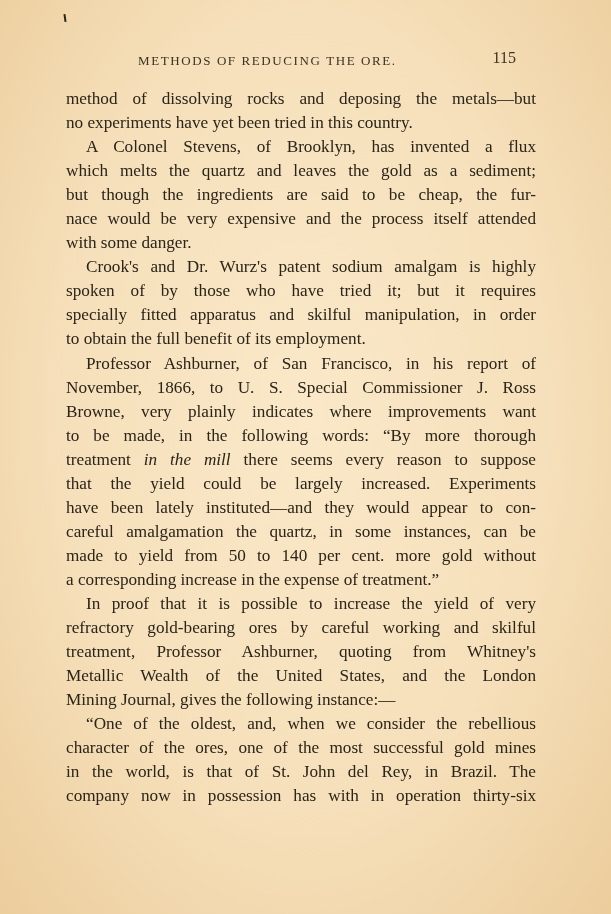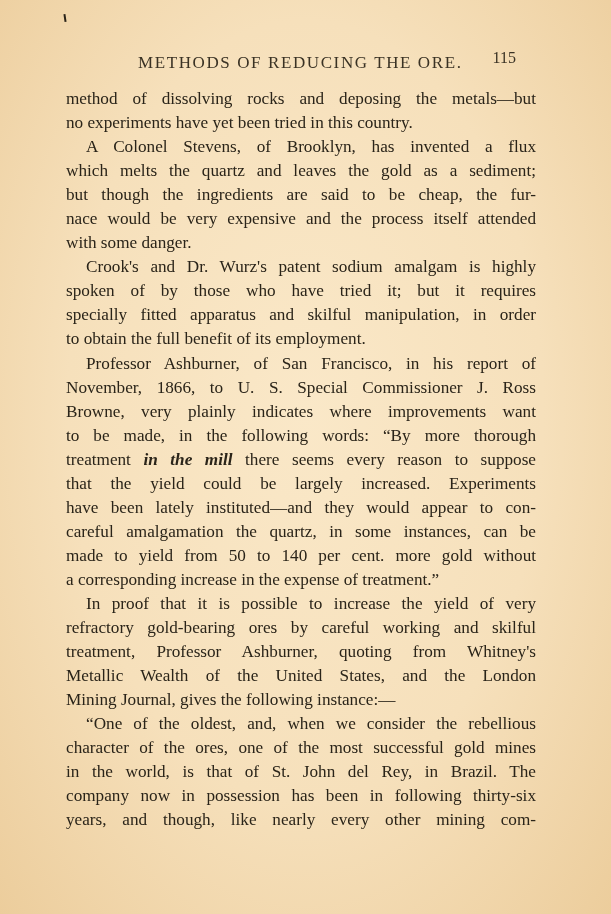--- a/index.html
+++ b/index.html
@@ -34,21 +34,21 @@
       position: absolute;
       top: 49px;
       left: 46px;
       width: 470px;
       height: 24px;
     }
     .running-title {
       position: absolute;
       left: 92px;
       top: 4px;
-      font-size: 17px;
+      font-size: 13px;
       letter-spacing: 1.6px;
       text-transform: uppercase;
       color: #3a3224;
     }
     .page-number {
       position: absolute;
       right: 0;
       top: 0;
       font-size: 16px;
       color: #3a3224;
@@ -70,21 +70,20 @@
       height: 24.05px;
     }
     .line.last {
       text-align-last: left;
     }
     .line.indent {
       padding-left: 20px;
     }
     .it {
       font-style: italic;
-      font-weight: bold;
     }
   </style>
 </head>
 <body>
 
 <div class="page">
   <div class="tick-mark"></div>
 
   <div class="running-head">
     <span class="running-title">Methods of Reducing the Ore.</span>
@@ -119,16 +118,15 @@
 
     <span class="line indent">In proof that it is possible to increase the yield of very</span>
     <span class="line">refractory gold-bearing ores by careful working and skilful</span>
     <span class="line">treatment, Professor Ashburner, quoting from Whitney's</span>
     <span class="line">Metallic Wealth of the United States, and the London</span>
     <span class="line last">Mining Journal, gives the following instance:—</span>
 
     <span class="line indent">“One of the oldest, and, when we consider the rebellious</span>
     <span class="line">character of the ores, one of the most successful gold mines</span>
     <span class="line">in the world, is that of St. John del Rey, in Brazil. The</span>
-    <span class="line">company now in possession has been in following thirty-six</span>
-    <span class="line">years, and though, like nearly every other mining com-</span>
+    <span class="line">company now in possession has with in operation thirty-six</span>
   </div>
 </div>
 
 </body></html>

